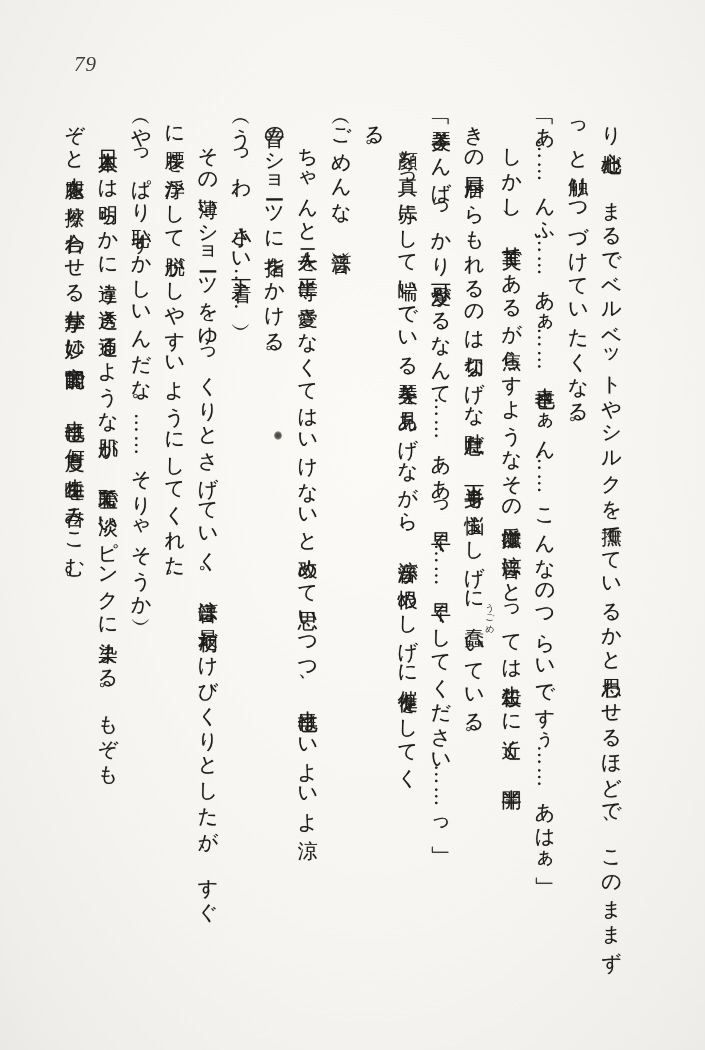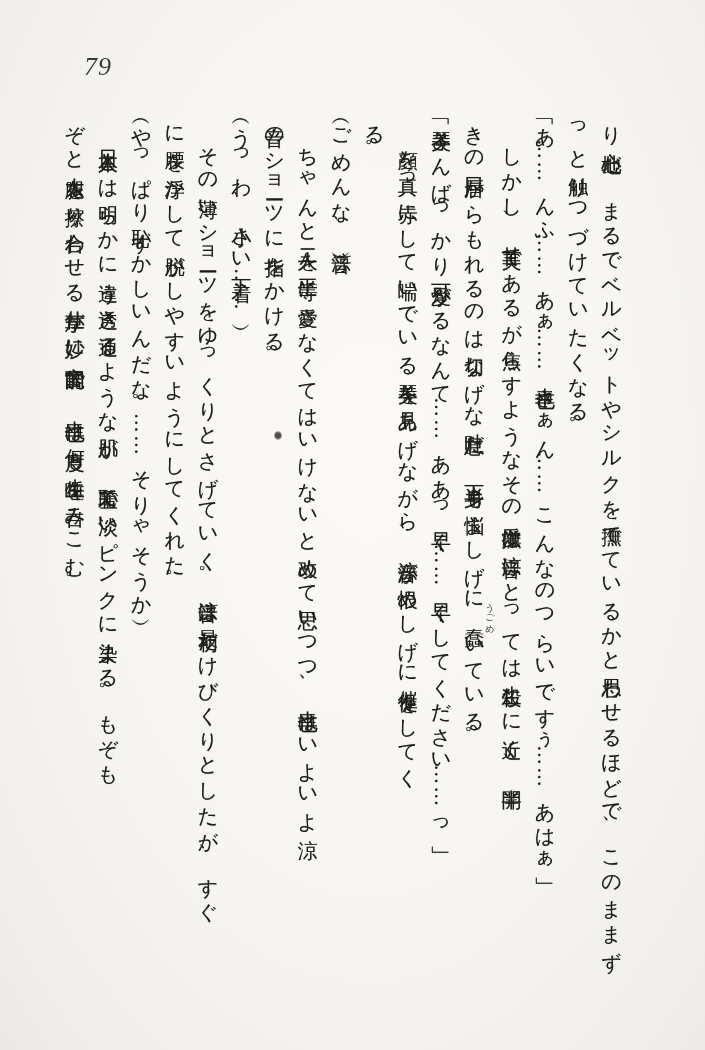--- a/index.html
+++ b/index.html
@@ -12,22 +12,22 @@
     width: 705px;
     height: 1050px;
     margin: 0 auto;
     overflow: hidden;
     background: radial-gradient(ellipse at 52% 42%, #fbfaf7 0%, #f6f5f1 55%, #efeeea 88%, #eae9e5 100%);
     font-family: "Liberation Serif", "DejaVu Serif", serif;
   }
   .page-number {
     position: absolute;
     top: 52px;
-    left: 84px;
-    font-size: 26px;
+    left: 74px;
+    font-size: 21px;
     font-style: italic;
     letter-spacing: 1px;
     color: #3b3b3b;
     text-align: center;
   }
   .text-block {
     position: absolute;
     top: 112px;
     left: 62px;
     width: 566px;

